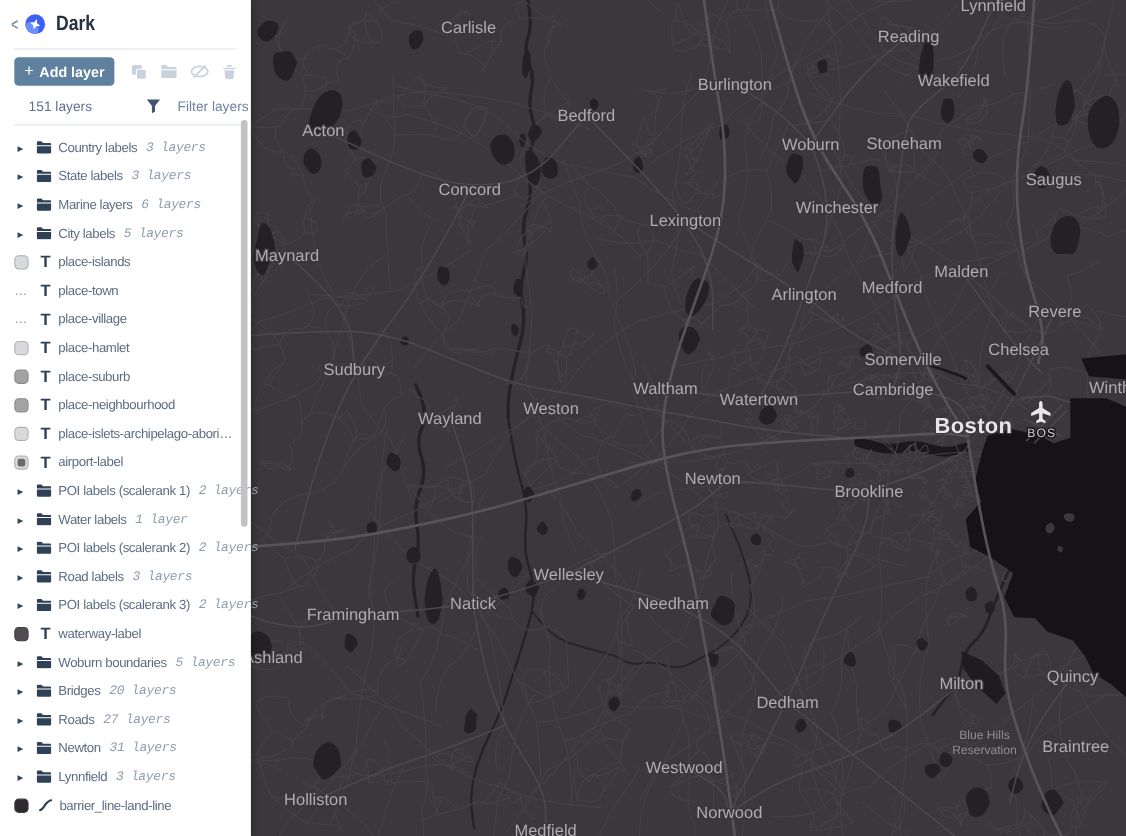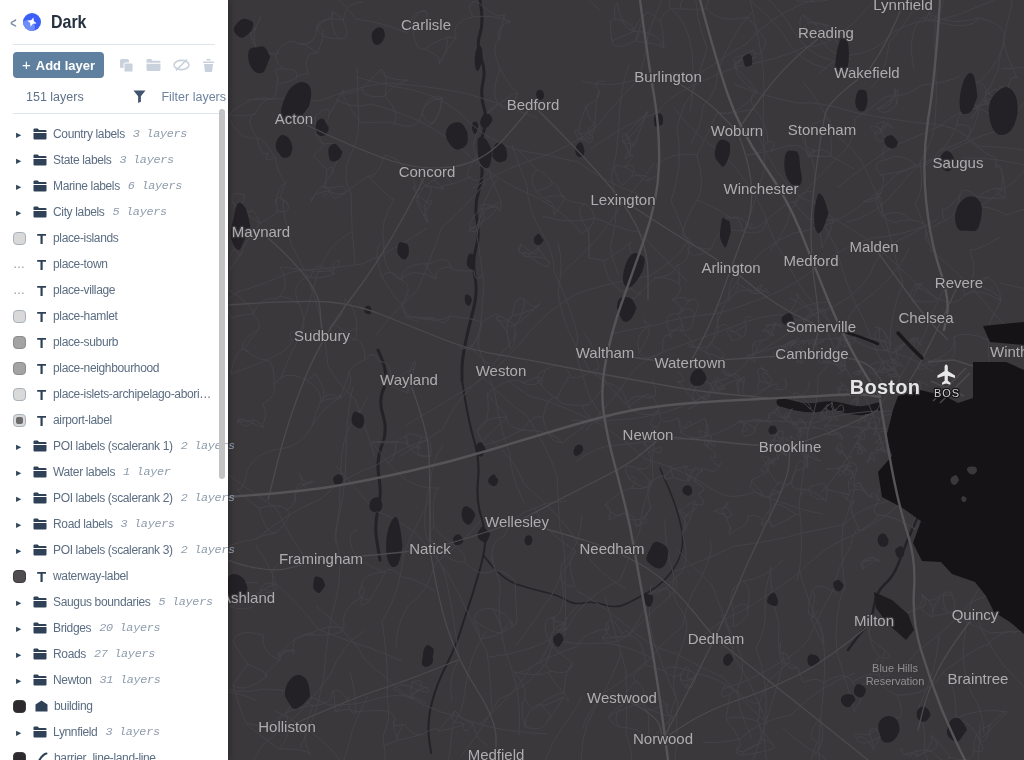--- a/index.html
+++ b/index.html
@@ -1742,21 +1742,21 @@
             <path fill="#2e4156" d="M0.5,1.5 a1,1 0 0 1 1,-1 h3.2 l1.4,1.6 h6.4 a1,1 0 0 1 1,1 v0.9 h-13 ZM0.5,4.9 h13 v5.6 a1,1 0 0 1 -1,1 h-11 a1,1 0 0 1 -1,-1 Z"></path>
           </svg>
           <span class="lname">State labels</span>
           <span class="lcount">3 layers</span>
         </div>
 <div class="row">
           <span class="tri">▸</span>
           <svg class="fold" width="14" height="12" viewBox="0 0 14 12">
             <path fill="#2e4156" d="M0.5,1.5 a1,1 0 0 1 1,-1 h3.2 l1.4,1.6 h6.4 a1,1 0 0 1 1,1 v0.9 h-13 ZM0.5,4.9 h13 v5.6 a1,1 0 0 1 -1,1 h-11 a1,1 0 0 1 -1,-1 Z"></path>
           </svg>
-          <span class="lname">Marine labels</span>
+          <span class="lname">Marine layers</span>
           <span class="lcount">6 layers</span>
         </div>
 <div class="row">
           <span class="tri">▸</span>
           <svg class="fold" width="14" height="12" viewBox="0 0 14 12">
             <path fill="#2e4156" d="M0.5,1.5 a1,1 0 0 1 1,-1 h3.2 l1.4,1.6 h6.4 a1,1 0 0 1 1,1 v0.9 h-13 ZM0.5,4.9 h13 v5.6 a1,1 0 0 1 -1,1 h-11 a1,1 0 0 1 -1,-1 Z"></path>
           </svg>
           <span class="lname">City labels</span>
           <span class="lcount">5 layers</span>
         </div>
@@ -1845,21 +1845,21 @@
 <div class="row">
           <span class="sw" style="background:#4f4d50;border-color:#3e3c3f"></span>
           <span class="tee">T</span>
           <span class="lname">waterway-label</span>
         </div>
 <div class="row">
           <span class="tri">▸</span>
           <svg class="fold" width="14" height="12" viewBox="0 0 14 12">
             <path fill="#2e4156" d="M0.5,1.5 a1,1 0 0 1 1,-1 h3.2 l1.4,1.6 h6.4 a1,1 0 0 1 1,1 v0.9 h-13 ZM0.5,4.9 h13 v5.6 a1,1 0 0 1 -1,1 h-11 a1,1 0 0 1 -1,-1 Z"></path>
           </svg>
-          <span class="lname">Saugus boundaries</span>
+          <span class="lname">Woburn boundaries</span>
           <span class="lcount">5 layers</span>
         </div>
 <div class="row">
           <span class="tri">▸</span>
           <svg class="fold" width="14" height="12" viewBox="0 0 14 12">
             <path fill="#2e4156" d="M0.5,1.5 a1,1 0 0 1 1,-1 h3.2 l1.4,1.6 h6.4 a1,1 0 0 1 1,1 v0.9 h-13 ZM0.5,4.9 h13 v5.6 a1,1 0 0 1 -1,1 h-11 a1,1 0 0 1 -1,-1 Z"></path>
           </svg>
           <span class="lname">Bridges</span>
           <span class="lcount">20 layers</span>
         </div>
@@ -1873,27 +1873,20 @@
         </div>
 <div class="row">
           <span class="tri">▸</span>
           <svg class="fold" width="14" height="12" viewBox="0 0 14 12">
             <path fill="#2e4156" d="M0.5,1.5 a1,1 0 0 1 1,-1 h3.2 l1.4,1.6 h6.4 a1,1 0 0 1 1,1 v0.9 h-13 ZM0.5,4.9 h13 v5.6 a1,1 0 0 1 -1,1 h-11 a1,1 0 0 1 -1,-1 Z"></path>
           </svg>
           <span class="lname">Newton</span>
           <span class="lcount">31 layers</span>
         </div>
 <div class="row">
-          <span class="sw" style="background:#2c2a2d;border-color:#3e3c3f"></span>
-          <svg class="lic" width="13" height="12" viewBox="0 0 13 12">
-            <path fill="#2e4156" d="M6.5,0.5 L12.5,4.5 L12.5,11.5 L0.5,11.5 L0.5,4.5 Z"></path>
-          </svg>
-          <span class="lname">building</span>
-        </div>
-<div class="row">
           <span class="tri">▸</span>
           <svg class="fold" width="14" height="12" viewBox="0 0 14 12">
             <path fill="#2e4156" d="M0.5,1.5 a1,1 0 0 1 1,-1 h3.2 l1.4,1.6 h6.4 a1,1 0 0 1 1,1 v0.9 h-13 ZM0.5,4.9 h13 v5.6 a1,1 0 0 1 -1,1 h-11 a1,1 0 0 1 -1,-1 Z"></path>
           </svg>
           <span class="lname">Lynnfield</span>
           <span class="lcount">3 layers</span>
         </div>
 <div class="row">
           <span class="sw" style="background:#2c2a2d;border-color:#3e3c3f"></span>
           <svg class="lic" width="13" height="12" viewBox="0 0 13 12">

